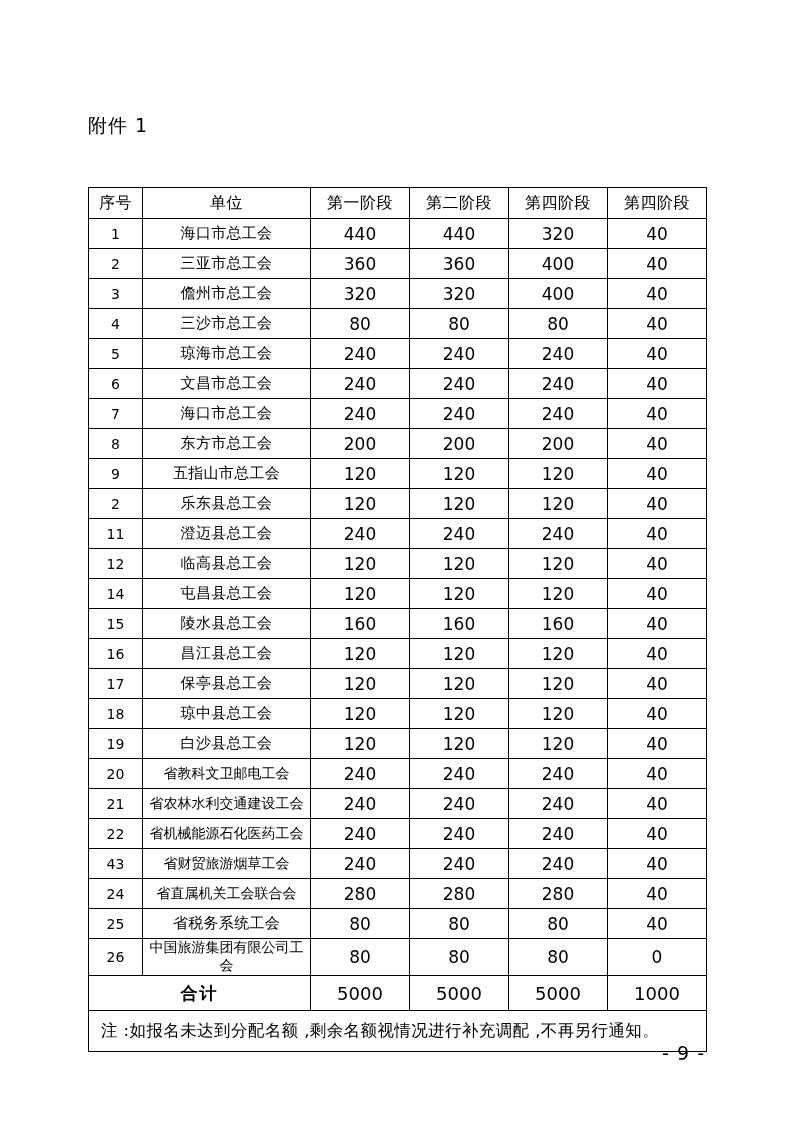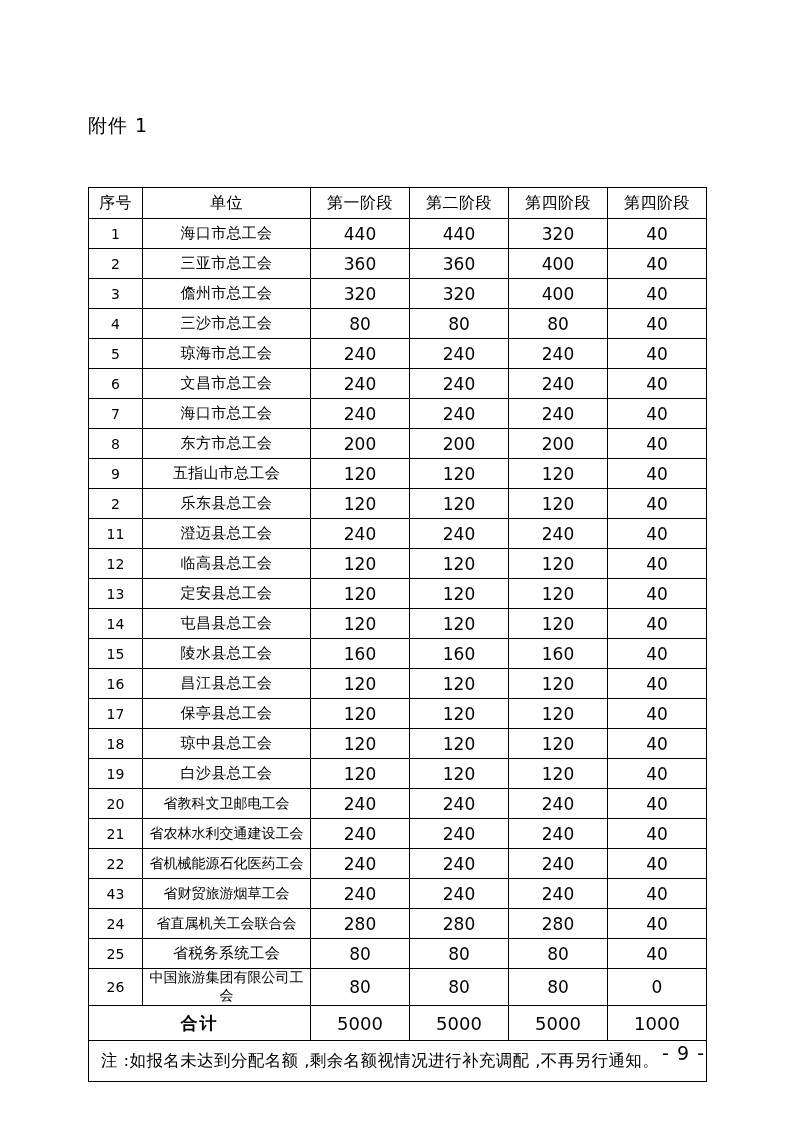--- a/index.html
+++ b/index.html
@@ -233,28 +233,20 @@
       </tr>
       <tr class="row">
         <td class="idx">12</td>
         <td class="unit">临高县总工会</td>
         <td class="num">120</td>
         <td class="num">120</td>
         <td class="num">120</td>
         <td class="num">40</td>
       </tr>
       <tr class="row">
-        <td class="idx">13</td>
-        <td class="unit">定安县总工会</td>
-        <td class="num">120</td>
-        <td class="num">120</td>
-        <td class="num">120</td>
-        <td class="num">40</td>
-      </tr>
-      <tr class="row">
         <td class="idx">14</td>
         <td class="unit">屯昌县总工会</td>
         <td class="num">120</td>
         <td class="num">120</td>
         <td class="num">120</td>
         <td class="num">40</td>
       </tr>
       <tr class="row">
         <td class="idx">15</td>
         <td class="unit">陵水县总工会</td>

